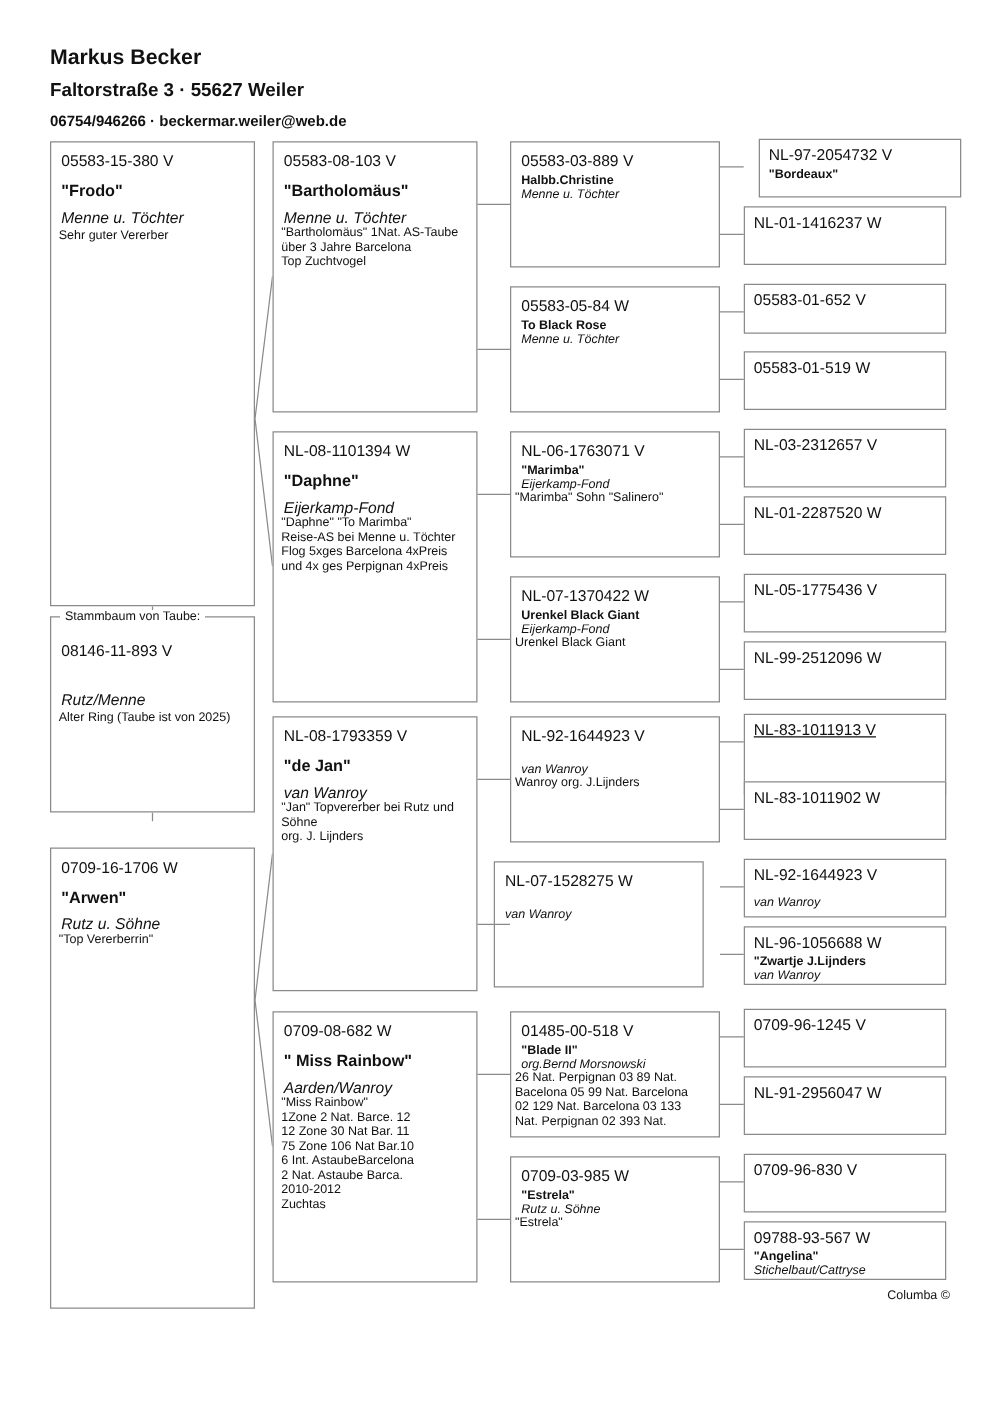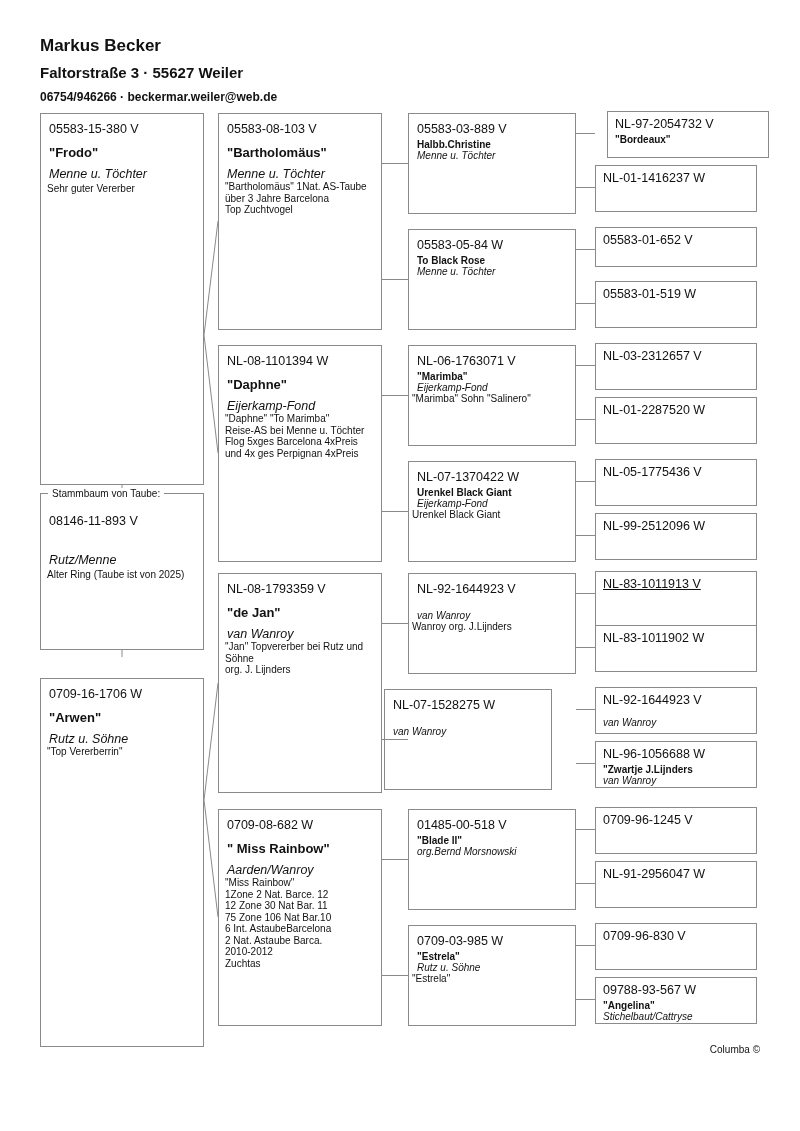--- a/index.html
+++ b/index.html
@@ -27,21 +27,21 @@
   .mid .br { font-size:10px; line-height:11px; }
   .mid .rm { margin-left:-5px; }
   
   .sm { padding:5px 0 0 7px; }
   .sm .ring { margin-bottom:2px; }
   .sm .nm { font-size:10px; line-height:11px; }
   .sm .br { font-size:10px; line-height:11px; }
   .legend { position:absolute; left:48px; top:488px; font-size:10px; background:#fff; padding:0 4px; white-space:nowrap; }
   .line { position:absolute; background:#8a8a8a; }
   svg.conn { position:absolute; left:0; top:0; width:800px; height:1131px; pointer-events:none; }
-  #footer { position:absolute; right:40px; top:1031px; font-size:10px;margin-top:13px; }
+  #footer { position:absolute; right:40px; top:1031px; font-size:10px; }
 </style>
 </head>
 <body>
 
 <div id="h-name" class="hdr">Markus Becker</div>
 <div id="h-addr" class="hdr">Faltorstraße 3  ·  55627 Weiler</div>
 <div id="h-contact" class="hdr">06754/946266  ·  beckermar.weiler@web.de</div>
 
 <svg class="conn">
 
@@ -139,29 +139,33 @@
       <div class="nm">Urenkel Black Giant</div>
       <div class="br">Eijerkamp-Fond</div>
       <div class="rm">Urenkel Black Giant</div>
     </div>
     <div class="box mid" style="left:408px;top:573px;width:168px;height:101px;">
       <div class="ring">NL-92-1644923 V</div>
       <div class="nm" style="height:11px;"></div>
       <div class="br">van Wanroy</div>
       <div class="rm">Wanroy org. J.Lijnders</div>
     </div>
-    <div class="box mid" style="left:384px;top:689px;width:168px;height:101px;">
+    <div class="box mid" style="left:395px;top:689px;width:168px;height:101px;">
       <div class="ring">NL-07-1528275 W</div>
       <div class="nm" style="height:11px;"></div>
       <div class="br">van Wanroy</div>
     </div>
     <div class="box mid" style="left:408px;top:809px;width:168px;height:101px;">
       <div class="ring">01485-00-518 V</div>
       <div class="nm">"Blade II"</div>
       <div class="br">org.Bernd Morsnowski</div>
+      <div class="rm"> 26 Nat. Perpignan 03  89 Nat.
+Bacelona 05    99 Nat. Barcelona
+02  129 Nat. Barcelona 03 133
+Nat. Perpignan 02 393 Nat.</div>
     </div>
     <div class="box mid" style="left:408px;top:925px;width:168px;height:101px;">
       <div class="ring">0709-03-985 W</div>
       <div class="nm">"Estrela"</div>
       <div class="br">Rutz u. Söhne</div>
       <div class="rm">"Estrela"</div>
     </div>
   </div>
 
 <div id="col4">

